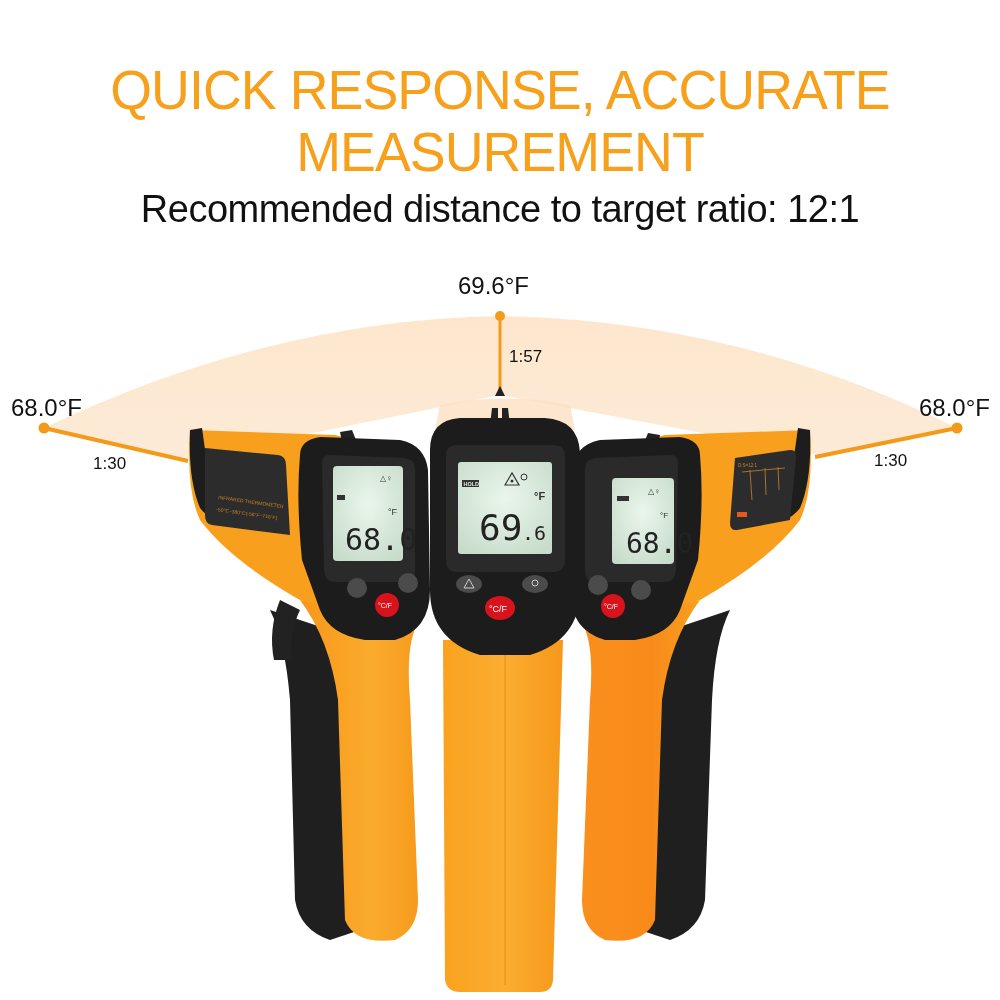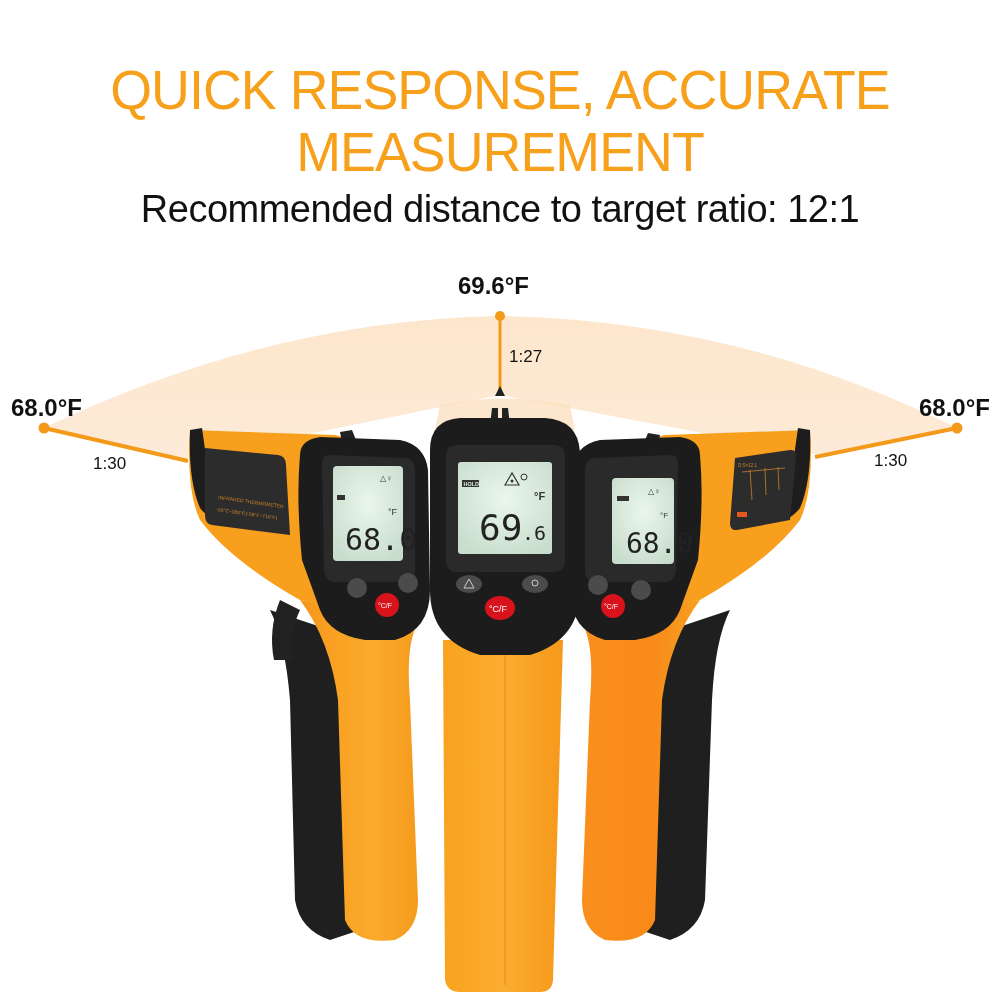--- a/index.html
+++ b/index.html
@@ -2,21 +2,21 @@
 <html><head>
 <meta charset="utf-8">
 <style>
   html, body { margin:0; padding:0; }
   body { width:1000px; height:1000px; background:#ffffff; position:relative; overflow:hidden; font-family:"Liberation Sans", sans-serif; }
   .headline { position:absolute; left:0; width:1000px; text-align:center; color:#f7a01c; font-weight:400; font-size:56px; letter-spacing:-1px; transform:scaleX(0.96); line-height:1; }
   .h1 { top:62px; }
   .h2 { top:124px; }
   .subhead { position:absolute; top:190px; left:0; width:1000px; text-align:center; color:#111; font-size:38px; letter-spacing:-0.5px; line-height:1; }
   .label { position:absolute; color:#111; line-height:1; }
-  .temp { font-size:24px;font-weight:bold; }
+  .temp { font-size:24px; }
   .ratio { font-size:17px; }
   svg.scene { position:absolute; left:0; top:0; }
   .lcd-text { font-family:"DejaVu Sans Mono", monospace; }
 </style>
 </head>
 <body>
 
 <div class="headline h1">QUICK RESPONSE, ACCURATE</div>
 <div class="headline h2">MEASUREMENT</div>
 <div class="subhead">Recommended distance to target ratio: 12:1</div>
@@ -131,17 +131,17 @@
     <ellipse cx="469" cy="584" rx="13" ry="9" fill="#4b4b4b"></ellipse>
     <path d="M464,588 L469,579 L474,588 Z" fill="none" stroke="#ccc" stroke-width="1"></path>
     <ellipse cx="535" cy="584" rx="13" ry="9" fill="#4b4b4b"></ellipse>
     <circle cx="535" cy="583" r="3" fill="none" stroke="#ccc" stroke-width="1"></circle>
     <ellipse cx="500" cy="608" rx="15" ry="12" fill="#d8131b"></ellipse>
     <text x="489" y="612" font-size="9" fill="#fff">°C/F</text>
   </g>
 </svg>
 
 <div class="label temp" style="left:458px; top:274px;">69.6°F</div>
-<div class="label ratio" style="left:509px; top:348px;">1:27</div>
+<div class="label ratio" style="left:509px; top:348px;">1:57</div>
 <div class="label temp" style="left:11px; top:396px;">68.0°F</div>
 <div class="label ratio" style="left:93px; top:455px;">1:30</div>
 <div class="label temp" style="left:919px; top:396px;">68.0°F</div>
 <div class="label ratio" style="left:874px; top:452px;">1:30</div>
 
 </body></html>

